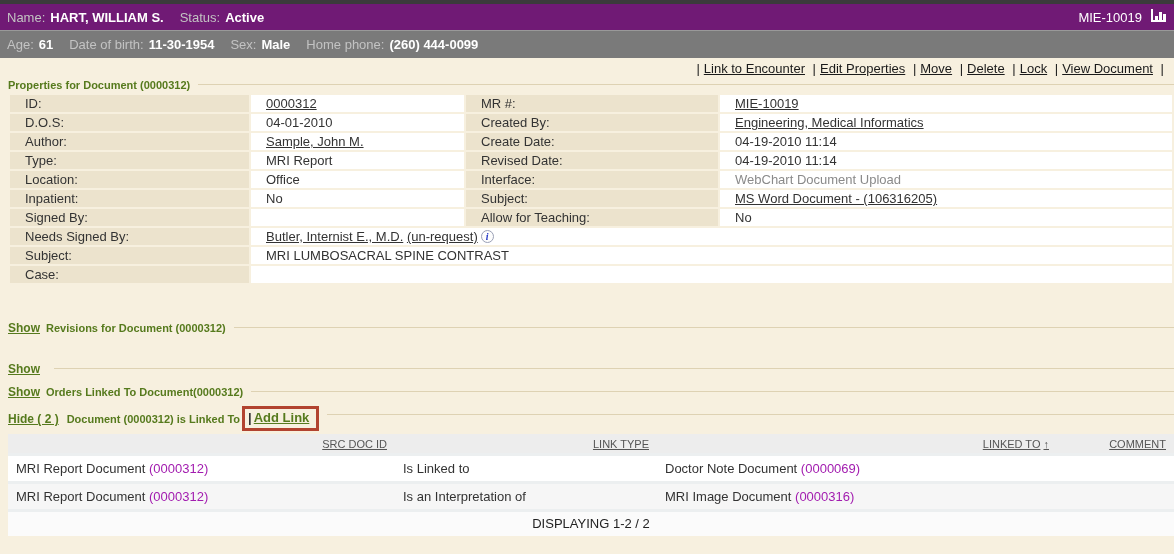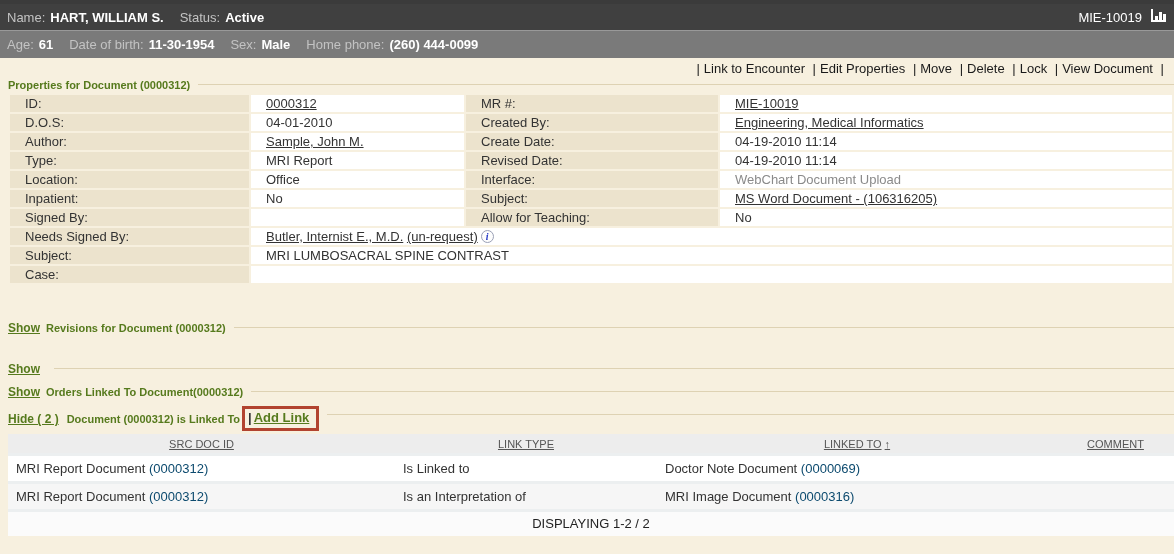--- a/index.html
+++ b/index.html
@@ -6,37 +6,37 @@
   html,body { margin:0; padding:0; }
   body {
     width:1174px; height:554px; overflow:hidden;
     background:#f7f0df;
     font-family:"Liberation Sans", sans-serif;
     font-size:13px; color:#333;
   }
   
   .top-strip { height:4px; background:#3b3b3b; }
   .bar1 {
-    height:26px; background:#404040; color:#fff;
+    height:26px; background:#701a75; color:#fff;
     display:flex; align-items:center; padding:0 7px;
   }
   .bar2 {
     height:28px; background:#7a7a7a; border-top:1px solid #999;
     display:flex; align-items:center; padding:0 7px; color:#fff;
   }
   .glabel { color:#c3c3c3; margin-right:5px; }
   .gval   { color:#fff; font-weight:bold; }
   .sp14 { margin-right:16px; }
   .bar-right { margin-left:auto; display:flex; align-items:center; gap:8px; }
   .mr-num { color:#fff; }
   
   .actions {
     text-align:right; padding:3px 6px 1px 0; height:21px; font-size:13px;
   }
-  .actions a { color:#1a1a1a; cursor:pointer; }
+  .actions a { color:#1a1a1a; text-decoration:underline; cursor:pointer; }
   .actions .sep { color:#1a1a1a; margin:0 4px; }
   
   .sec-head { display:flex; align-items:baseline; margin-left:8px; }
   .sec-title { color:#567a1d; font-weight:bold; font-size:11px; white-space:nowrap; }
   .toggle-link {
     color:#567a1d; font-weight:bold; font-size:12px;
     text-decoration:underline; margin-right:6px; white-space:nowrap; cursor:pointer;
   }
   .rule { flex:1 1 auto; border-top:1px solid #ded2b3; margin-left:8px; transform:translateY(-4px); }
   
@@ -72,28 +72,28 @@
     color:#567a1d; font-weight:bold; font-size:13px;
     text-decoration:underline; cursor:pointer; white-space:nowrap;text-align:right;
   }
   
   table.linked {
     width:1166px; margin-left:8px; border-collapse:separate; border-spacing:0;
     background:#fff;
   }
   table.linked thead tr { background:#ededed; }
   table.linked th {
-    text-align:center; font-weight:normal; font-size:11px; color:#555;
+    text-align:right; font-weight:normal; font-size:11px; color:#555;
     padding:4px 8px 3px 8px;
   }
   table.linked th a { color:#555; text-decoration:underline; cursor:pointer; text-transform:uppercase; }
   table.linked td { padding:5px 8px; font-size:13px; border-top:3px solid #eceff0; }
   tr.row-even { background:#fff; }
   tr.row-odd  { background:#f6f6f6; }
-  .doc-id { color:#0c4a6e; }
+  .doc-id { color:#a21caf; }
   .tfooter {
     background:#fbfbfb; text-align:center; font-size:11px; color:#222;
     padding:4px 0 5px 0 !important;
   }
   .sort-arrow { color:#555; text-decoration:none; font-size:11px; }
   
   .chart-icon { display:inline-block; }
 </style>
 </head>
 <body>

